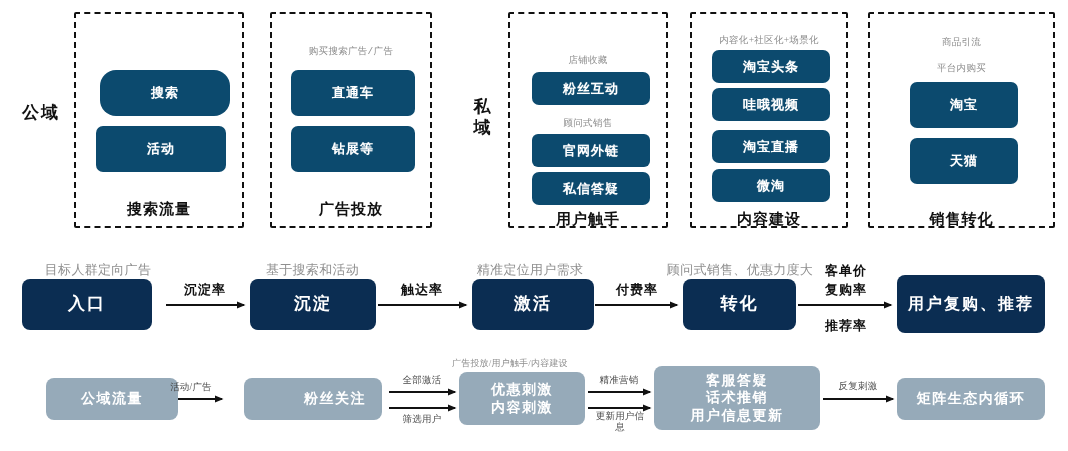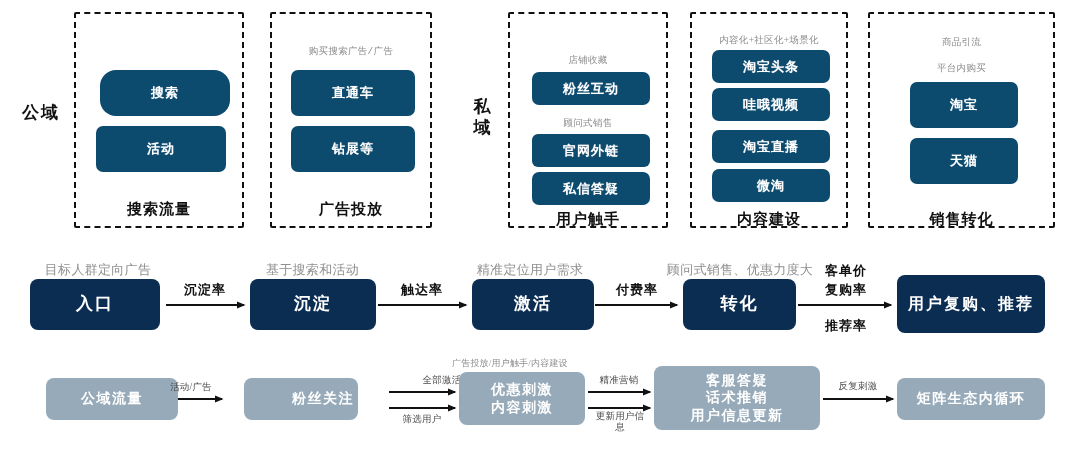--- a/index.html
+++ b/index.html
@@ -207,21 +207,21 @@
 
   <div class="abs panel" style="left:868px;top:12px;width:187px;height:216px;">
     <div class="panel-sub" style="top:22px;">商品引流</div>
     <div class="panel-sub" style="top:48px;">平台内购买</div>
     <div class="chip" style="left:40px;top:68px;width:108px;height:46px;">淘宝</div>
     <div class="chip" style="left:40px;top:124px;width:108px;height:46px;">天猫</div>
     <div class="panel-caption" style="top:196px;">销售转化</div>
   </div>
 
   <div class="nav-note" style="left:33px;top:261px;width:130px;">目标人群定向广告</div>
-  <div class="nav-box" style="left:30px;top:279px;width:130px;height:51px;">入口</div>
+  <div class="nav-box" style="left:22px;top:279px;width:130px;height:51px;">入口</div>
 
   <div class="flow-label" style="left:165px;top:281px;width:80px;">沉淀率</div>
 
   <div class="nav-note" style="left:250px;top:261px;width:125px;">基于搜索和活动</div>
   <div class="nav-box" style="left:250px;top:279px;width:126px;height:51px;">沉淀</div>
 
   <div class="flow-label" style="left:382px;top:281px;width:80px;">触达率</div>
 
   <div class="nav-note" style="left:466px;top:261px;width:128px;">精准定位用户需求</div>
   <div class="nav-box" style="left:472px;top:279px;width:122px;height:51px;">激活</div>
@@ -234,23 +234,23 @@
   <div class="flow-label" style="left:806px;top:262px;width:80px;">客单价</div>
   <div class="flow-label" style="left:806px;top:281px;width:80px;">复购率</div>
   <div class="flow-label" style="left:806px;top:317px;width:80px;">推荐率</div>
 
   <div class="nav-box" style="left:897px;top:275px;width:148px;height:58px;font-size:16px;">用户复购、推荐</div>
 
   <div class="gray-box" style="left:46px;top:378px;width:132px;height:42px;">公域流量</div>
 
   <div class="small-label" style="left:160px;top:381px;width:62px;">活动/广告</div>
 
-  <div class="gray-box" style="left:244px;top:378px;width:114px;height:42px;padding-left:48px;">粉丝关注</div>
-
-  <div class="small-label" style="left:408px;top:374px;width:68px;">全部激活</div>
+  <div class="gray-box" style="left:244px;top:378px;width:138px;height:42px;padding-left:48px;">粉丝关注</div>
+
+  <div class="small-label" style="left:388px;top:374px;width:68px;">全部激活</div>
   <div class="small-label" style="left:388px;top:413px;width:68px;">筛选用户</div>
 
   <div class="bottom-note" style="left:452px;top:357px;">广告投放/用户触手/内容建设</div>
   <div class="gray-box" style="left:459px;top:372px;width:126px;height:53px;">优惠刺激
 内容刺激</div>
 
   <div class="small-label" style="left:588px;top:374px;width:62px;">精准营销</div>
   <div class="small-label wrap" style="left:592px;top:411px;width:56px;">更新用户信息</div>
 
   <div class="gray-box" style="left:654px;top:366px;width:166px;height:64px;">客服答疑

